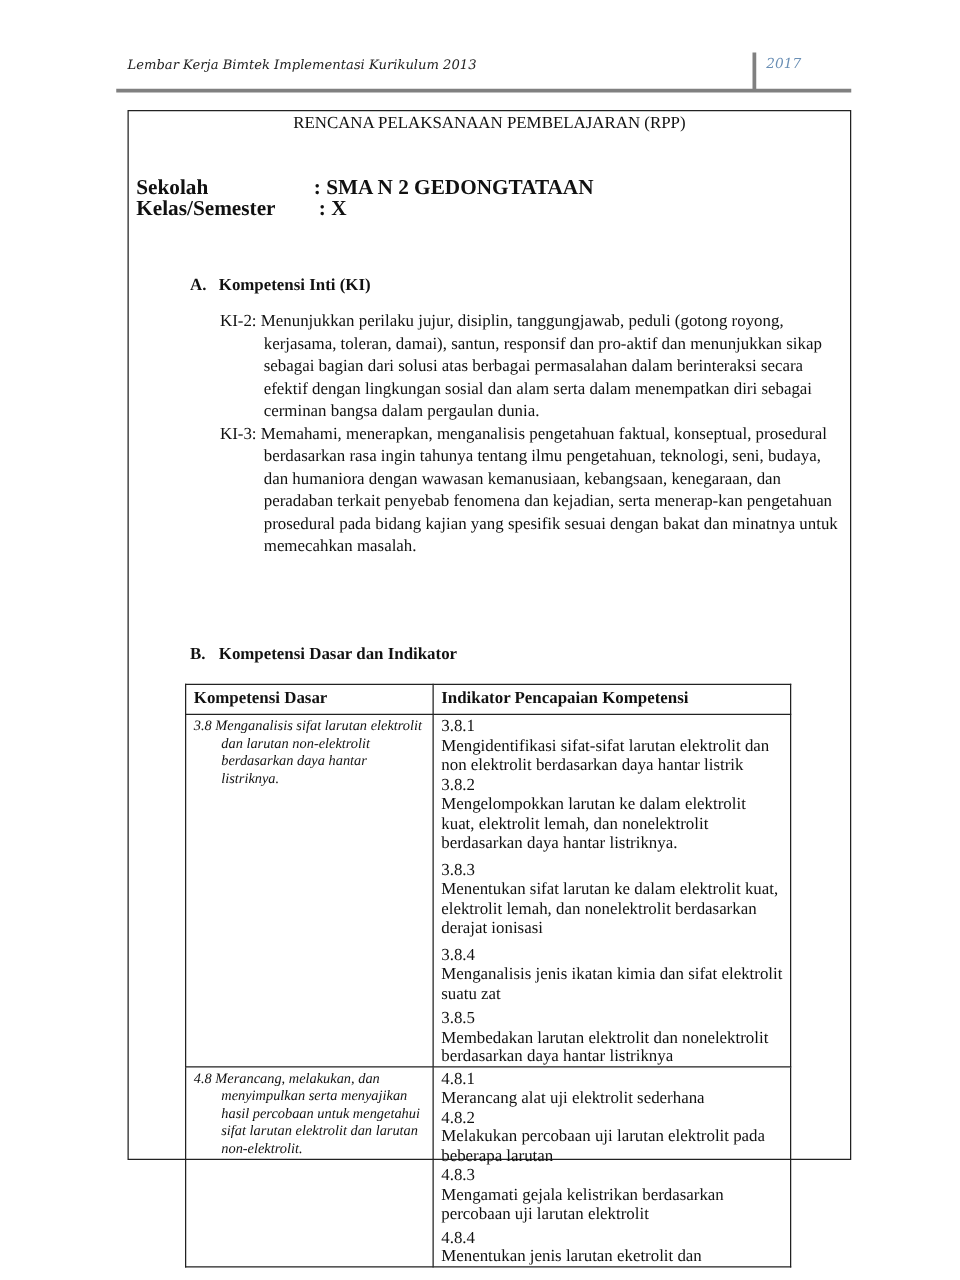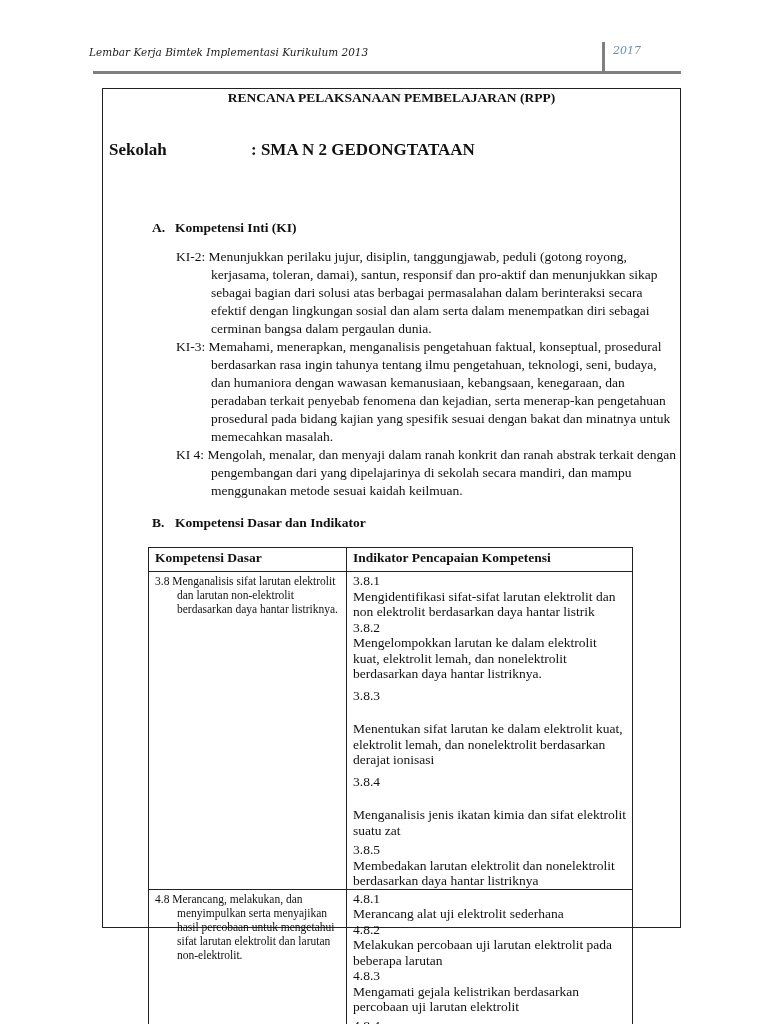--- a/index.html
+++ b/index.html
@@ -1,40 +1,40 @@
 <!DOCTYPE html>
 <html><head>
 <meta charset="utf-8">
 <style>
   html, body { margin: 0; padding: 0; }
   body {
     width: 768px; height: 1024px; background: #ffffff; position: relative;
     font-family: "Liberation Serif", serif; color: #111; overflow: hidden;
   }
   .header-text {
-    position: absolute; left: 89px; top: 46px;
+    position: absolute; left: 102px; top: 46px;
     font-family: "DejaVu Serif", serif; font-style: italic; font-size: 10.5px; color: #222;
   }
   .header-year {
     position: absolute; left: 613px; top: 44px;
     font-family: "DejaVu Serif", serif; font-style: italic; font-size: 11px; color: #6a8fb5;
   }
   .header-rule {
     position: absolute; left: 93px; top: 71px; width: 588px; height: 3px; background: #808080;
   }
   .header-divider {
     position: absolute; left: 602px; top: 42px; width: 3px; height: 30px; background: #808080;
   }
   .frame {
     position: absolute; left: 102px; top: 88px; width: 579px; height: 840px;
     border: 1.5px solid #222; box-sizing: border-box;
   }
   .title {
     position: absolute; left: 102px; top: 90px; width: 579px; text-align: center;
-    font-weight: bold; font-size: 13.5px;
+    font-weight: normal; font-size: 13.5px;
   }
   .info {
     position: absolute; left: 109px; top: 142px; font-weight: bold; font-size: 17px; line-height: 16.5px;
   }
   .info-row { display: flex; }
   .info-label { width: 142px; }
   .sec {
     position: absolute; left: 152px; font-weight: bold; font-size: 13.5px;
   }
   .sec .letter { display: inline-block; width: 23px; }
@@ -45,57 +45,60 @@
   table.kd {
     position: absolute; left: 148px; top: 547px; width: 485px;
     border-collapse: collapse; font-size: 13.5px; padding-left: 37px;
   }
   table.kd td, table.kd th {
     border: 1.2px solid #222; vertical-align: top; padding: 0 6px;
   }
   table.kd th { text-align: left; font-weight: bold; height: 21px; padding-top: 2px; }
   .col1 { width: 185px; }
   .kd-text {
-    font-size: 11.5px; line-height: 14px; padding-left: 22px; text-indent: -22px; margin: 2px 0 0 0;
+    font-size: 11.5px; line-height: 14px; padding-left: 22px; text-indent: -22px; margin: 2px 0 0 0; font-style: italic;
   }
   .ind { display: flex; line-height: 15.5px; flex-direction: column; }
   .ind-num { width: 49px; flex-shrink: 0; padding-left: 0px; }
   .ind-text { flex: 1; }
   .ind-list { padding: 1px 0 0 0; }
-  .gap6 { margin-top: 6px; gap: 18px; }
+  .gap6 { margin-top: 6px; }
 </style>
 </head>
 <body>
 
 <div>
   <div class="header-text">Lembar Kerja Bimtek Implementasi Kurikulum 2013</div>
   <div class="header-divider"></div>
   <div class="header-year">2017</div>
   <div class="header-rule"></div>
 </div>
 
 <div class="frame"></div>
 
 <div class="title">RENCANA PELAKSANAAN PEMBELAJARAN (RPP)</div>
 
 <div class="info">
   <div class="info-row">
     <span class="info-label">Sekolah</span>
     <span>: SMA N 2 GEDONGTATAAN</span>
   </div>
+  <div class="info-row">
+    <span class="info-label">Kelas/Semester</span>
+    <span style="padding-left:4px"> : X</span>
+  </div>
 </div>
 
 <div class="sec" style="top:220px">
   <span class="letter">A.</span><span>Kompetensi Inti (KI)</span>
 </div>
 
 <div class="ki" style="top:248px">
   <p class="ki-item">KI-2: Menunjukkan perilaku jujur, disiplin, tanggungjawab, peduli (gotong royong, kerjasama, toleran, damai), santun, responsif dan pro-aktif dan menunjukkan sikap sebagai bagian dari solusi atas berbagai permasalahan dalam berinteraksi secara efektif dengan lingkungan sosial dan alam serta dalam menempatkan diri sebagai cerminan bangsa dalam pergaulan dunia.</p>
   <p class="ki-item">KI-3: Memahami, menerapkan, menganalisis pengetahuan faktual, konseptual, prosedural berdasarkan rasa ingin tahunya tentang ilmu pengetahuan, teknologi, seni, budaya, dan humaniora dengan wawasan kemanusiaan, kebangsaan, kenegaraan, dan peradaban terkait penyebab fenomena dan kejadian, serta menerap-kan pengetahuan prosedural pada bidang kajian yang spesifik sesuai dengan bakat dan minatnya untuk memecahkan masalah.</p>
-  <p class="ki-item">KI 4: Mengolah, menalar, dan menyaji dalam ranah konkrit dan ranah abstrak  terkait dengan pengembangan dari yang dipelajarinya di sekolah secara mandiri, dan mampu menggunakan metode sesuai kaidah keilmuan.</p>
 </div>
 
 <div class="sec" style="top:515px">
   <span class="letter">B.</span><span>Kompetensi Dasar dan Indikator</span>
 </div>
 
 <table class="kd">
   <tbody>
       <tr>
     <th class="col1">Kompetensi Dasar</th>

